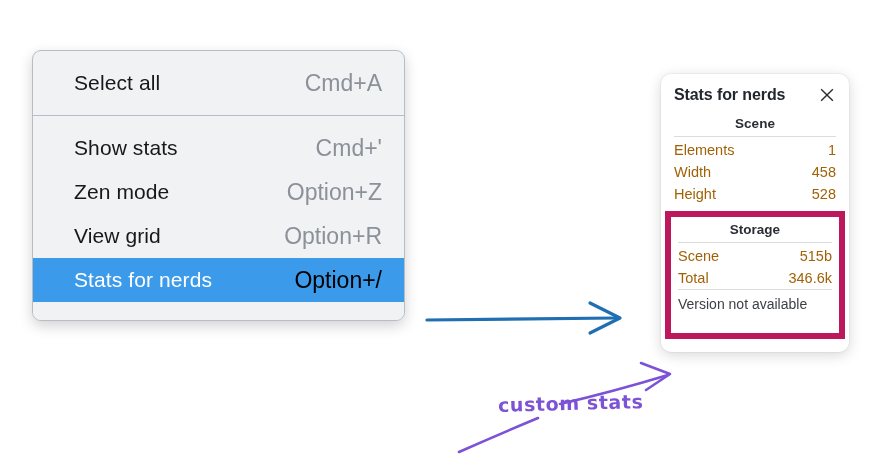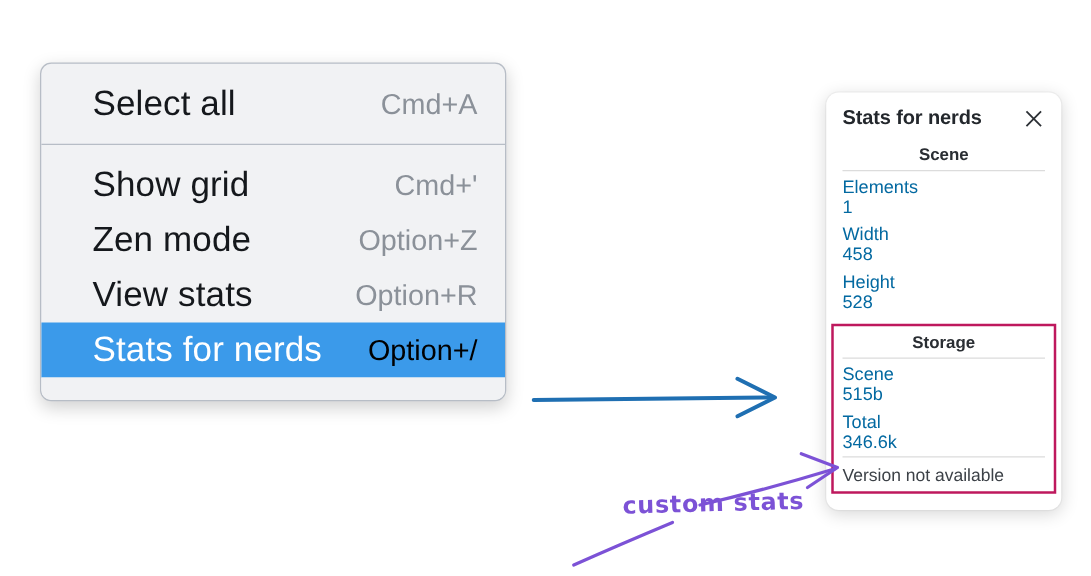--- a/index.html
+++ b/index.html
@@ -49,21 +49,21 @@
   .menu-item {
     display: flex;
     align-items: center;
     justify-content: space-between;
     height: 44px;
     padding: 0 22px 0 41px;
     box-sizing: border-box;
     cursor: default;
   }
   .menu-item .label {
-    font-size: 28px;
+    font-size: 21px;
     color: #15181c;
     letter-spacing: 0.1px;
     white-space: nowrap;
   }
   .menu-item .accel {
     font-size: 23px;
     color: #8b9199;
     white-space: nowrap;
   }
   .menu-item.selected {
@@ -120,35 +120,34 @@
   .rule {
     height: 1px;
     background: #dcdcdc;
     margin: 0 0 2px 0;
   }
   .stat-row {
     display: flex;
     align-items: flex-start;
     justify-content: space-between;
     font-size: 14.5px;
-    color: #0369a1;
+    color: #a16207;
     padding: 3px 0;
-    flex-direction: column;
   }
   .stat-row .k { white-space: nowrap; }
   .stat-row .v { white-space: nowrap; }
   .version-text {
     font-size: 14px;
     color: #3c4147;
     padding: 4px 0 1px 0;
   }
   .boxed {
-    border: 2px solid #be185d;
+    border: 6px solid #be185d;
     margin: 6px -9px 0 -9px;
-    padding: 2px 7px 4px 7px;
+    padding: 2px 7px 20px 7px;
     box-sizing: border-box;
   }
 
   
   .annot-svg {
     position: absolute;
     left: 0;
     top: 0;
     width: 873px;
     height: 461px;
@@ -178,29 +177,29 @@
       <div class="menu-item">
         <span class="label">Select all</span>
         <span class="accel">Cmd+A</span>
       </div>
     </div>
 
     <div class="menu-sep"></div>
 
     <div class="menu-group second">
       <div class="menu-item">
-        <span class="label">Show grid</span>
+        <span class="label">Show stats</span>
         <span class="accel">Cmd+'</span>
       </div>
       <div class="menu-item">
         <span class="label">Zen mode</span>
         <span class="accel">Option+Z</span>
       </div>
       <div class="menu-item">
-        <span class="label">View stats</span>
+        <span class="label">View grid</span>
         <span class="accel">Option+R</span>
       </div>
       <div class="menu-item selected">
         <span class="label">Stats for nerds</span>
         <span class="accel">Option+/</span>
       </div>
     </div>
 
     <div class="menu-footer"></div>
   </div>

